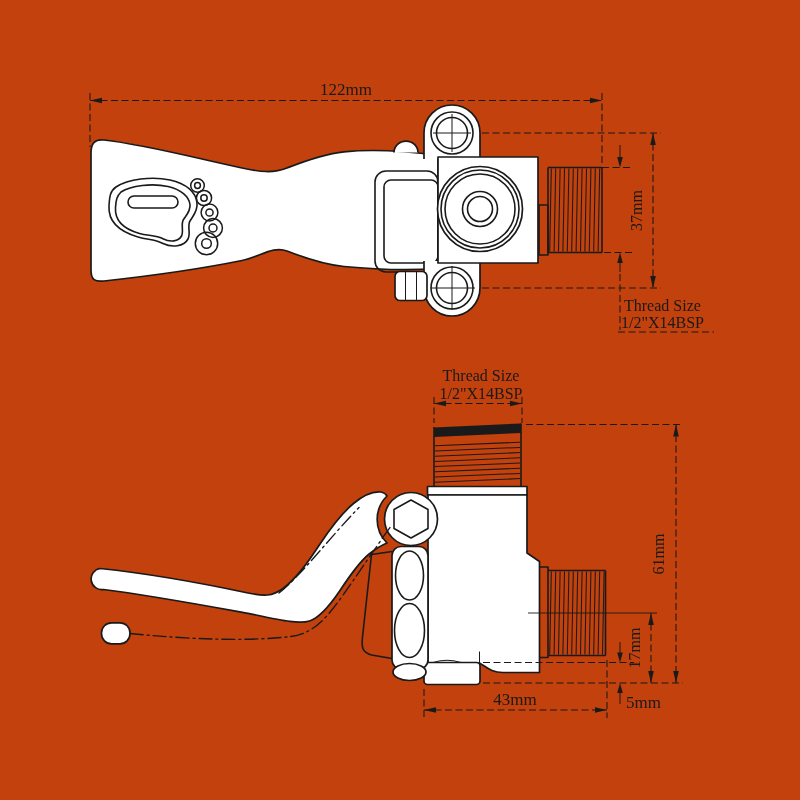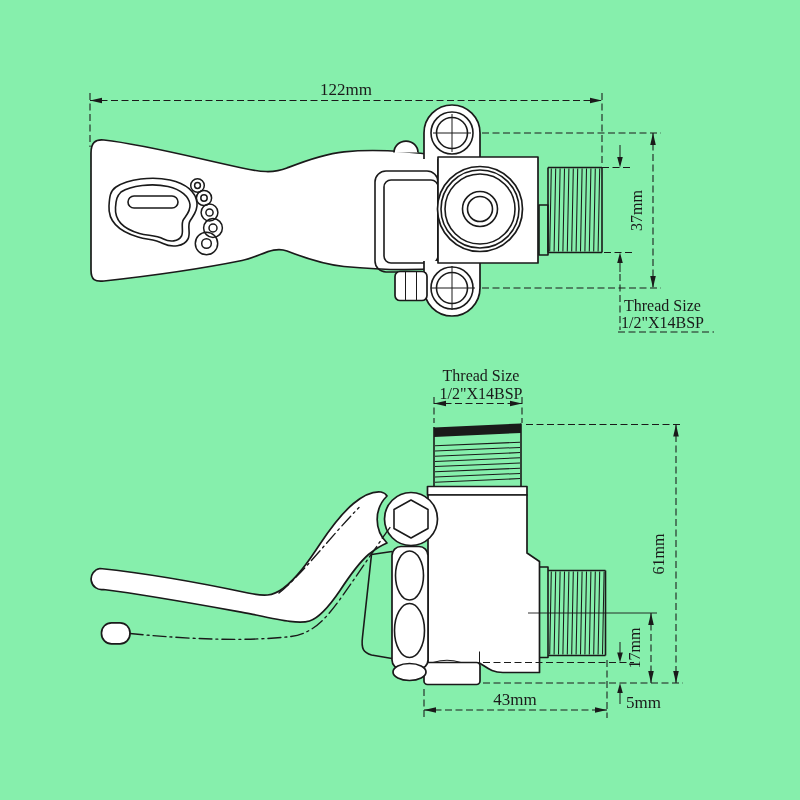--- a/index.html
+++ b/index.html
@@ -1,17 +1,17 @@
 <!DOCTYPE html>
 <html><head>
 <meta charset="utf-8">
 <style>
   html,body{margin:0;padding:0;background:#ffffff;}
   .page{
-    width:800px;height:800px;background:#86efac;position:relative;overflow:hidden;
+    width:800px;height:800px;background:#c2410c;position:relative;overflow:hidden;
     font-family:"Liberation Serif","DejaVu Serif",serif;
   }
   svg{display:block;}
   svg text{
     fill:#1a1a1a;
     font-family:"Liberation Serif","DejaVu Serif",serif;
   }
   .outline{fill:#ffffff;stroke:#1a1a1a;stroke-width:1.7;stroke-linejoin:round;}
   .stroke{fill:none;stroke:#1a1a1a;stroke-width:1.6;stroke-linejoin:round;}
   .thin{fill:none;stroke:#1a1a1a;stroke-width:1;}

